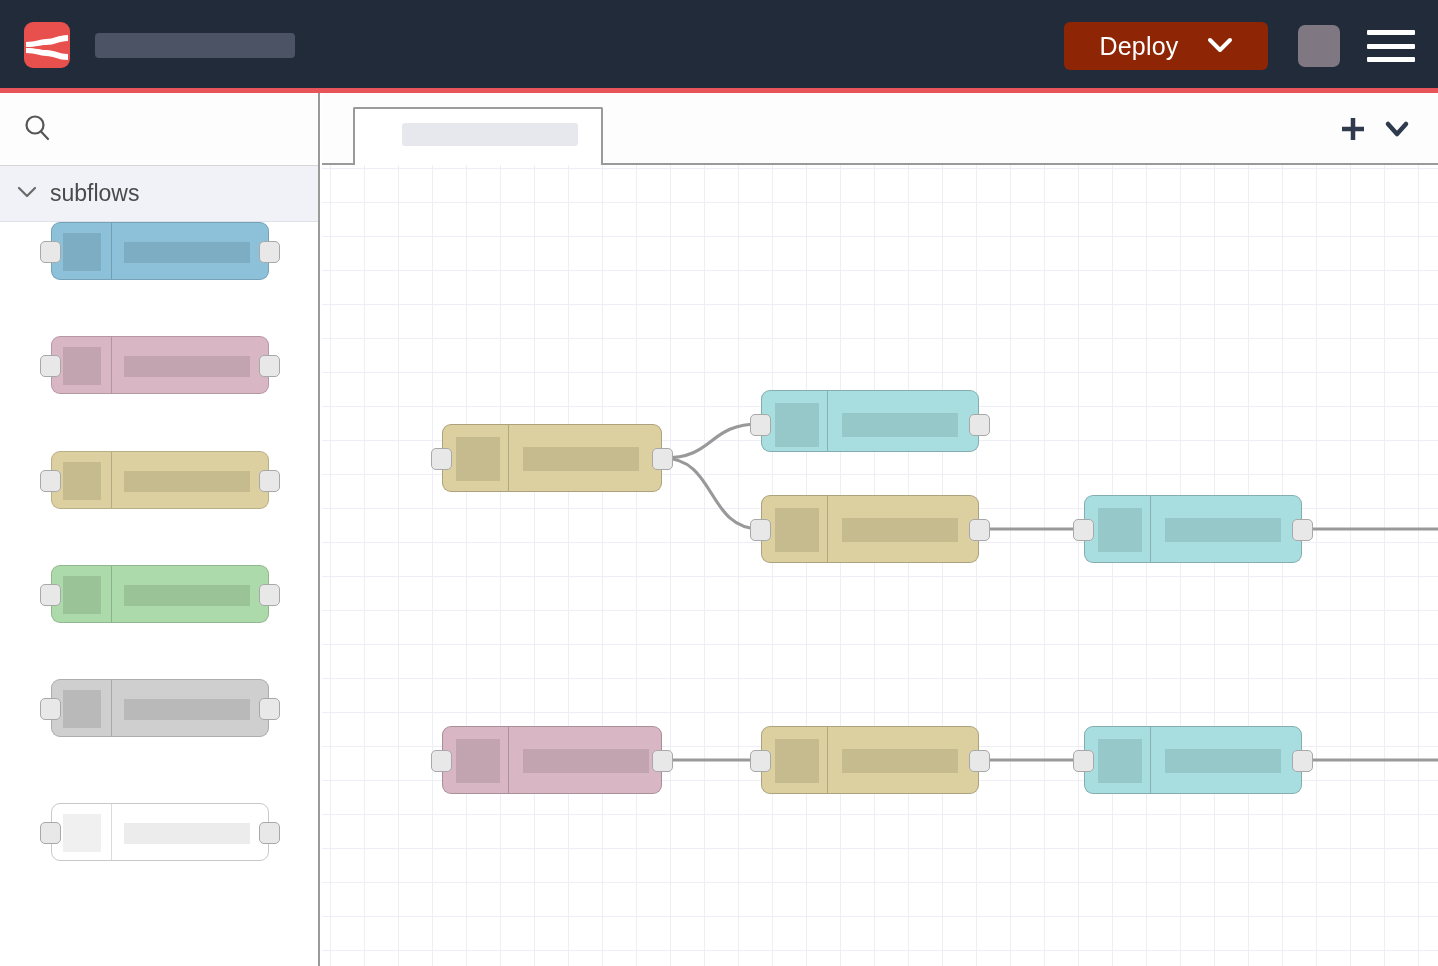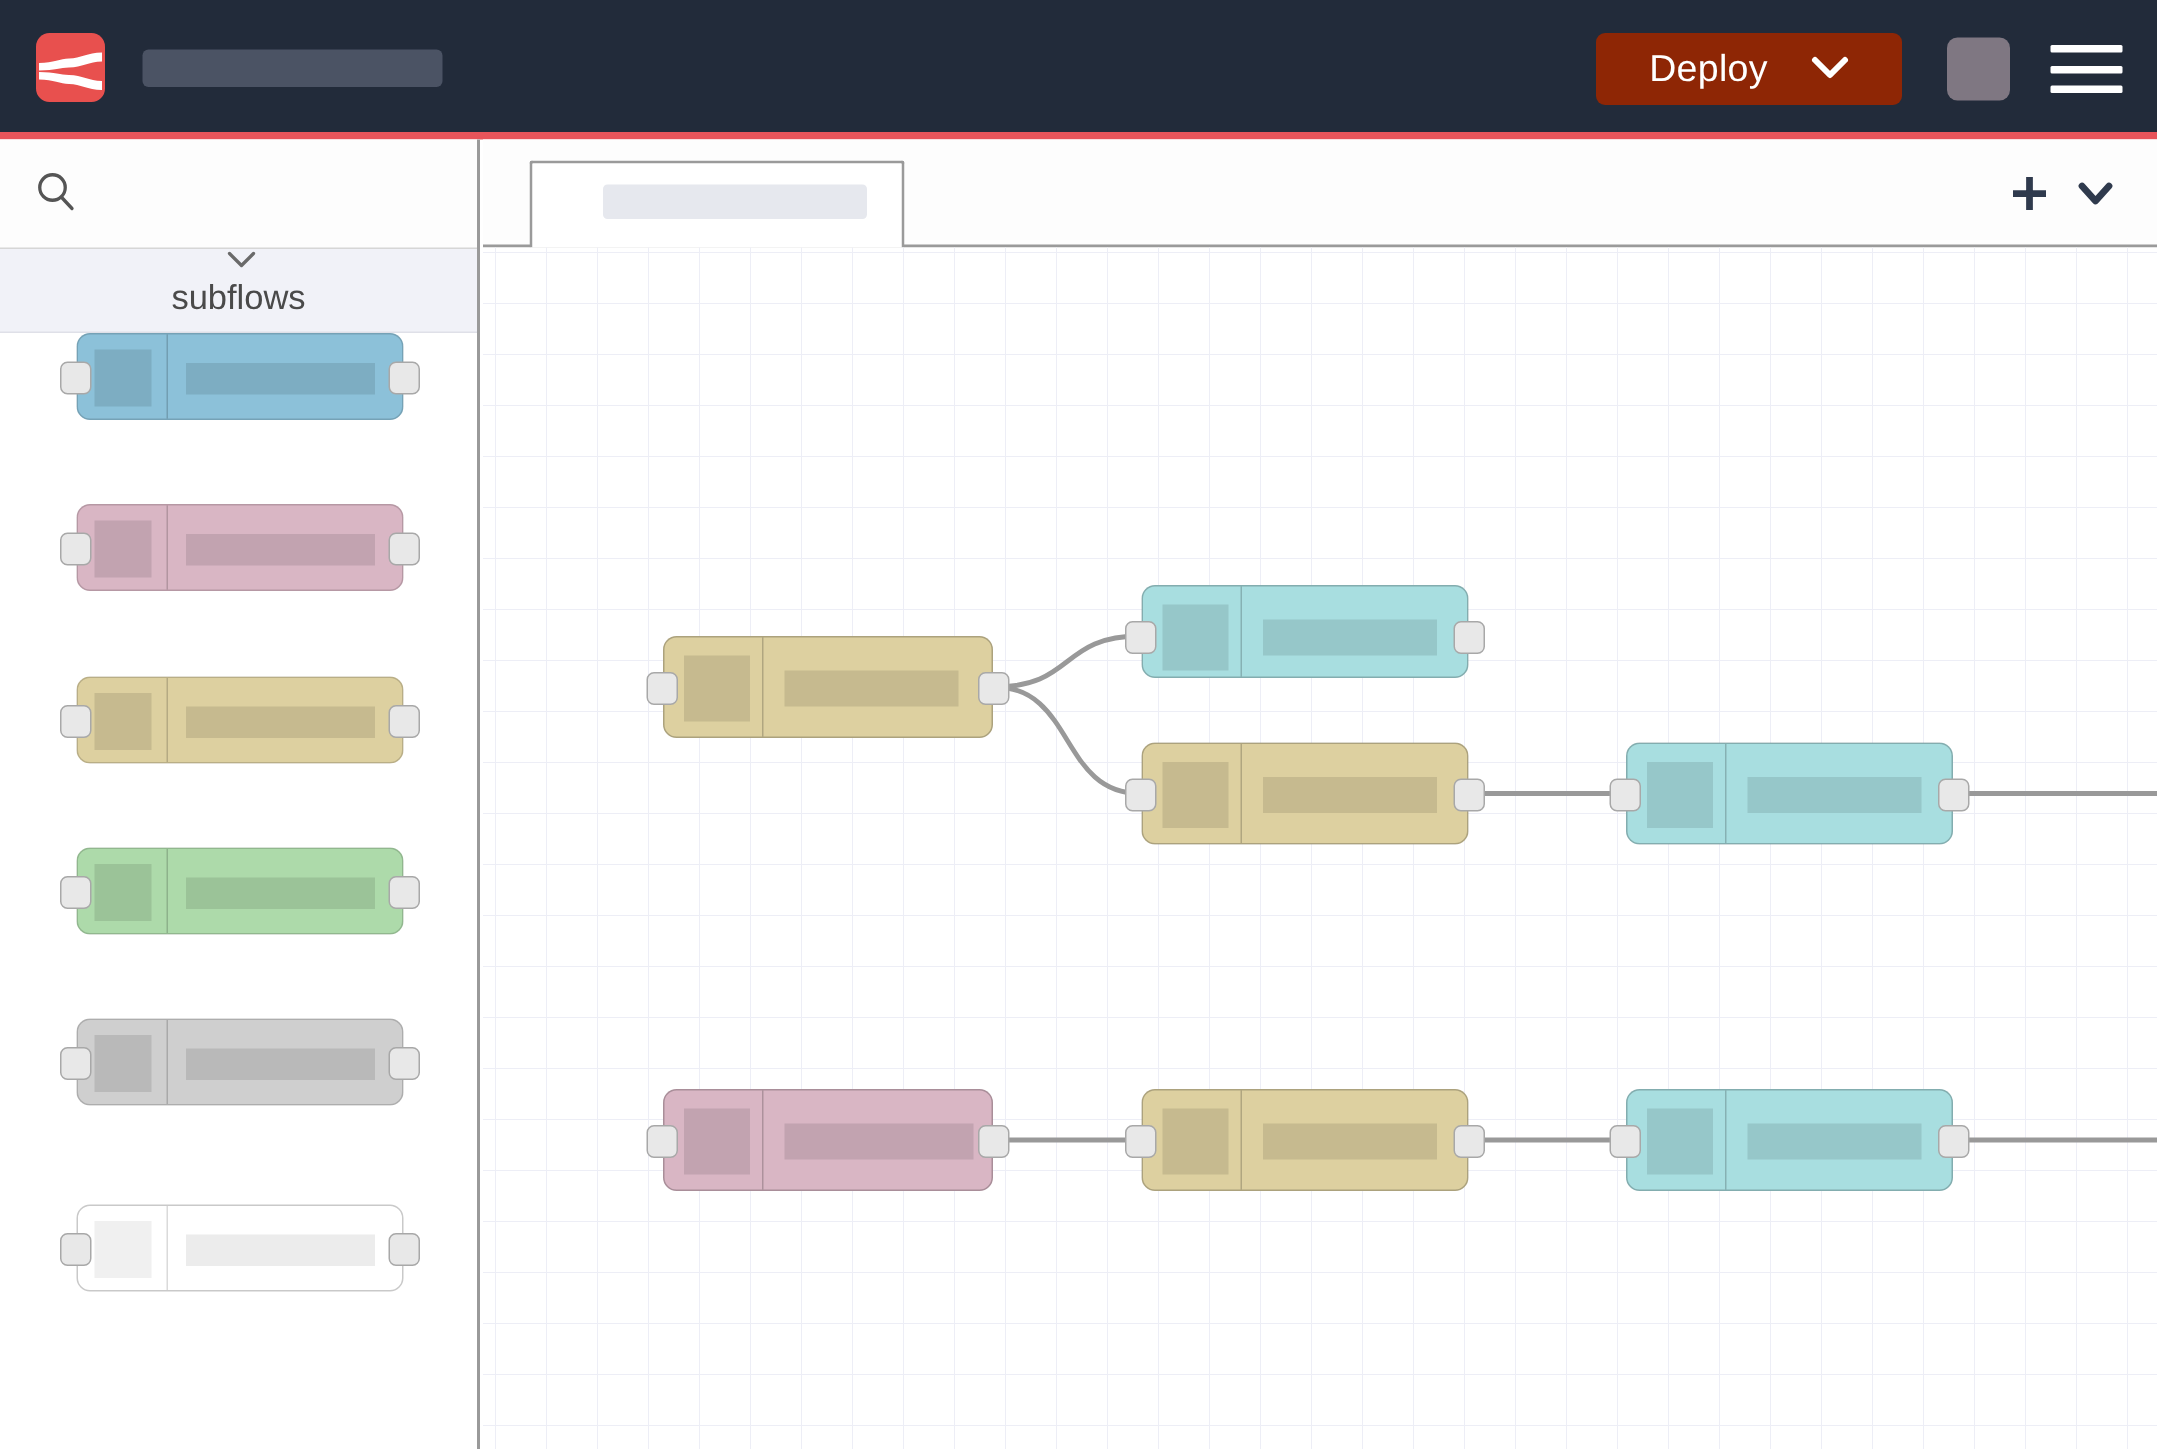--- a/index.html
+++ b/index.html
@@ -128,21 +128,20 @@
     left: 22px; top: 20px;
   }
   .palette-category {
     position: relative;
     height: 55px;
     background: #f1f2f8;
     border-bottom: 1px solid #dfe0e8;
     display: flex;
     align-items: center;
     cursor: pointer;
-    flex-direction: column;
   }
   .cat-chevron {
     margin-left: 16px;
     margin-right: 12px;
     display: block;
   }
   .cat-label {
     font-size: 23px;
     color: #4a4a4a;
     font-family: "Liberation Sans", sans-serif;

